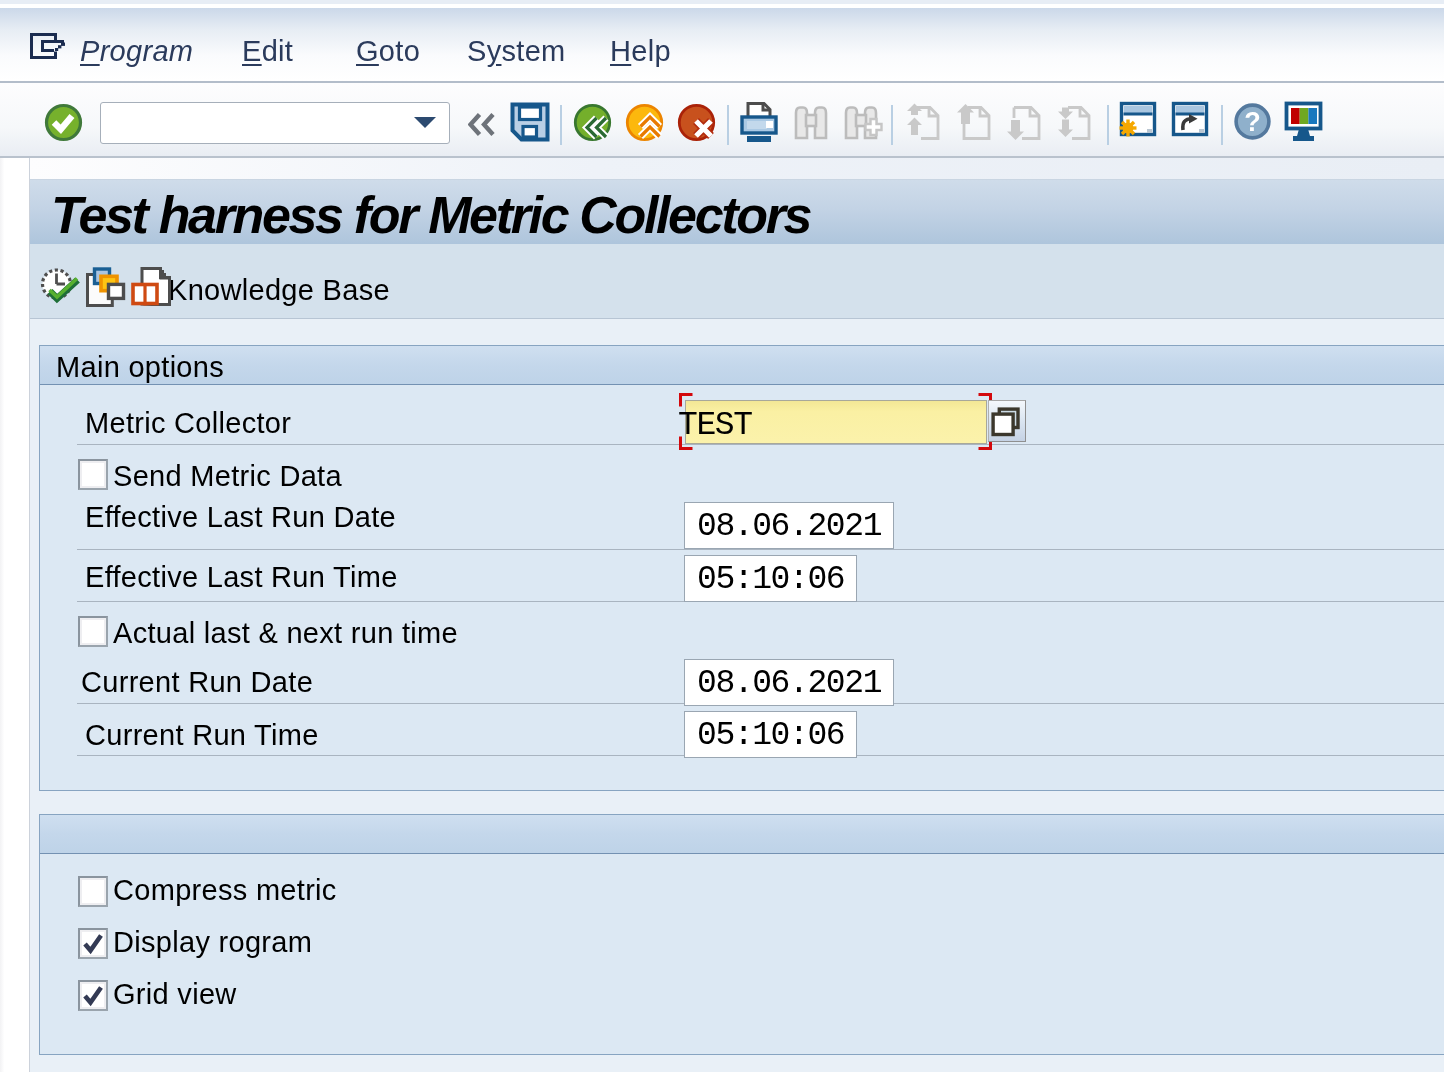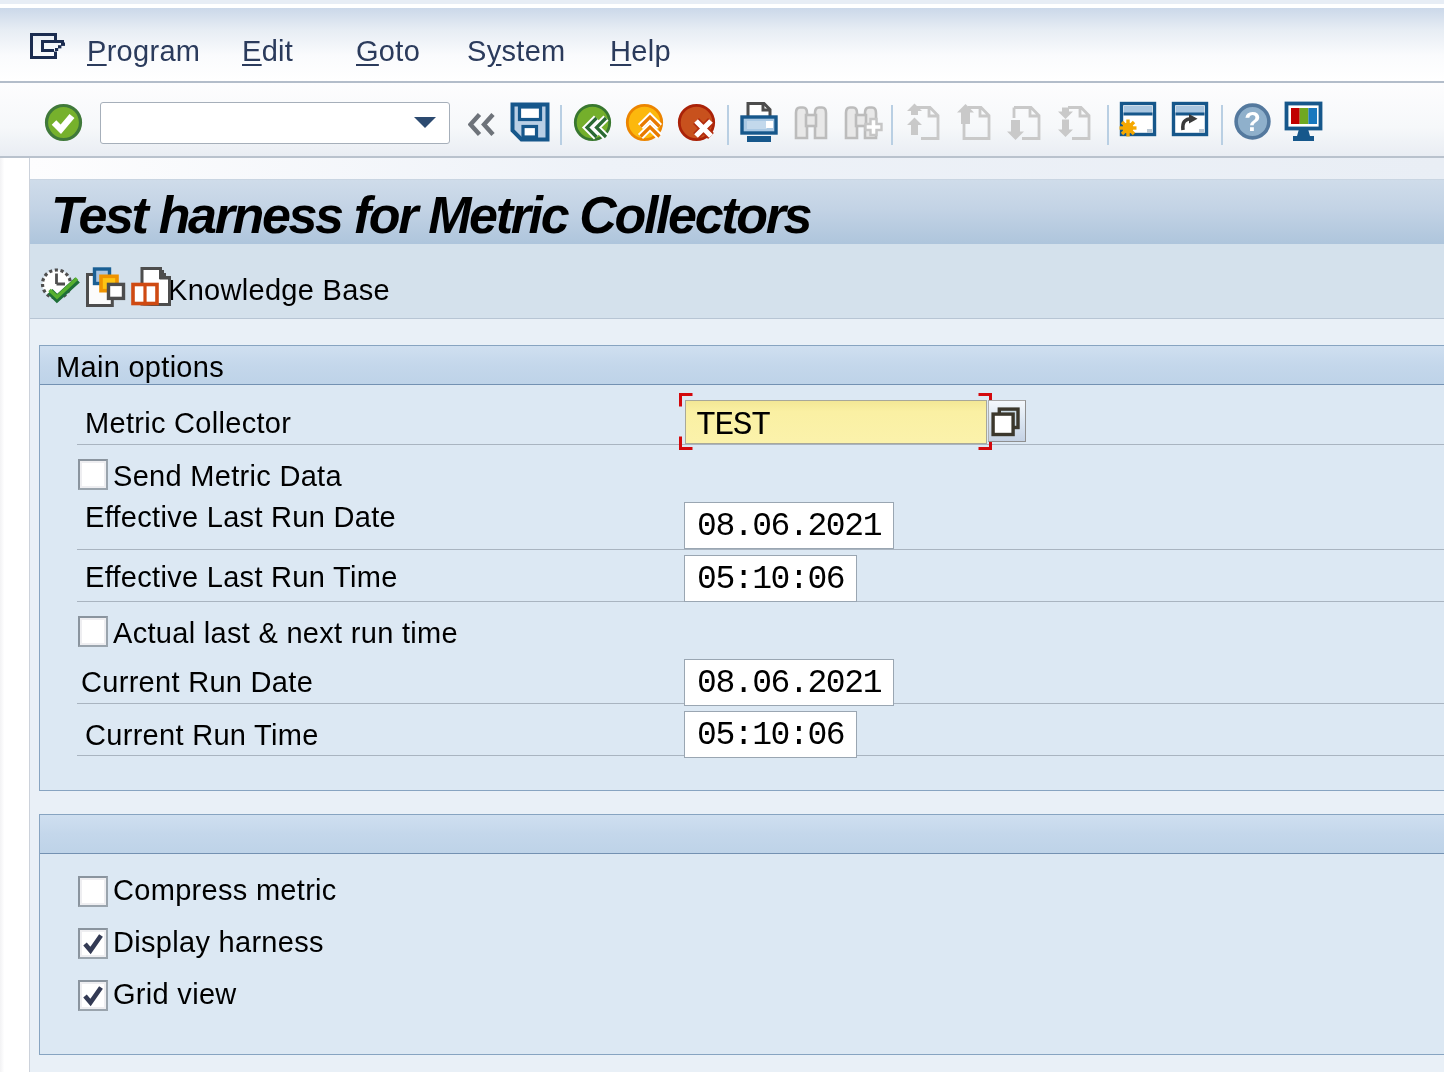--- a/index.html
+++ b/index.html
@@ -56,21 +56,21 @@
     <polyline points="26,10.5 13.5,10.5 13.5,19.5 25,19.5"></polyline>
     <line x1="13.5" y1="10.5" x2="35" y2="10.5"></line>
   </g>
   <g fill="#1b2c50">
     <rect x="32" y="11.5" width="4" height="3.4"></rect>
     <rect x="29" y="14.2" width="3.4" height="3.2"></rect>
     <rect x="26" y="17" width="3.2" height="3"></rect>
   </g>
 </svg>
 
-<div class="abs menuitem" style="left:87px;"><u>P</u>rogram</div>
+<div class="abs menuitem" style="left:80px;font-style:italic;"><u>P</u>rogram</div>
 <div class="abs menuitem" style="left:242px;"><u>E</u>dit</div>
 <div class="abs menuitem" style="left:356px;"><u>G</u>oto</div>
 <div class="abs menuitem" style="left:467px;">S<u>y</u>stem</div>
 <div class="abs menuitem" style="left:610px;"><u>H</u>elp</div>
 
 <svg class="abs" style="left:44px;top:103px;" width="39" height="39" viewBox="0 0 39 39">
   <circle cx="19.5" cy="19.5" r="17" fill="#76b12c" stroke="#40793a" stroke-width="3.2"></circle>
   <path d="M10 19.5 L16.8 26.3 L28 13" fill="none" stroke="#fff" stroke-width="6.4" stroke-linecap="butt"></path>
 </svg>
 
@@ -260,21 +260,21 @@
 <div class="abs flabel" style="left:85px;top:500px;">Effective Last Run Date</div>
 <div class="abs flabel" style="left:85px;top:560px;">Effective Last Run Time</div>
 <div class="abs flabel" style="left:113px;top:616px;">Actual last &amp; next run time</div>
 <div class="abs flabel" style="left:81px;top:665px;">Current Run Date</div>
 <div class="abs flabel" style="left:85px;top:718px;">Current Run Time</div>
 
 <div class="abs cbox" style="left:78px;top:459px;"></div>
 <div class="abs cbox" style="left:78px;top:616px;"></div>
 
 <div class="abs" id="yellowfield" style="left:685px;top:400px;width:302px;height:44px;background:linear-gradient(to bottom,#f3e795 0%,#faf0a3 25%,#fbf2ab 100%);border:1px solid #a8a89a;box-sizing:border-box;"></div>
-<div class="abs" style="left:696px;top:409px;font-family:'Liberation Mono',monospace;font-size:33px;letter-spacing:-1.4px;line-height:34px;">TEST</div>
+<div class="abs" style="left:678px;top:409px;font-family:'Liberation Mono',monospace;font-size:33px;letter-spacing:-1.4px;line-height:34px;">TEST</div>
 
 <svg class="abs" style="left:679px;top:393px;" width="313" height="57" viewBox="0 0 313 57">
   <g fill="none" stroke="#d3080c" stroke-width="3">
     <polyline points="13.5,1.5 1.5,1.5 1.5,13.5"></polyline>
     <polyline points="299.5,1.5 311.5,1.5 311.5,13.5"></polyline>
     <polyline points="13.5,55.5 1.5,55.5 1.5,43.5"></polyline>
     <polyline points="299.5,55.5 311.5,55.5 311.5,43.5"></polyline>
   </g>
 </svg>
 
@@ -286,21 +286,21 @@
 
 <div class="abs field" style="left:684px;top:502px;width:196px;height:39px;padding:5px 0 1px 12px;box-sizing:content-box;">08.06.2021</div>
 <div class="abs field" style="left:684px;top:555px;width:159px;height:39px;padding:5px 0 1px 12px;box-sizing:content-box;">05:10:06</div>
 <div class="abs field" style="left:684px;top:659px;width:196px;height:39px;padding:5px 0 1px 12px;box-sizing:content-box;">08.06.2021</div>
 <div class="abs field" style="left:684px;top:711px;width:159px;height:39px;padding:5px 0 1px 12px;box-sizing:content-box;">05:10:06</div>
 
 <div class="abs group" style="top:814px;height:239px;">
   <div class="ghead"></div>
 </div>
 <div class="abs flabel" style="left:113px;top:873px;">Compress metric</div>
-<div class="abs flabel" style="left:113px;top:925px;">Display harness</div>
+<div class="abs flabel" style="left:113px;top:925px;">Display rogram</div>
 <div class="abs flabel" style="left:113px;top:977px;">Grid view</div>
 <div class="abs cbox" style="left:78px;top:876px;"></div>
 <div class="abs cbox" style="left:78px;top:928px;"></div>
 <div class="abs cbox" style="left:78px;top:980px;"></div>
 <svg class="abs" style="left:80px;top:930px;" width="26" height="27" viewBox="0 0 26 27">
   <path d="M5 14 L10.5 20.5 L21 5.5" fill="none" stroke="#333a54" stroke-width="4.6"></path>
 </svg>
 <svg class="abs" style="left:80px;top:982px;" width="26" height="27" viewBox="0 0 26 27">
   <path d="M5 14 L10.5 20.5 L21 5.5" fill="none" stroke="#333a54" stroke-width="4.6"></path>
 </svg>

